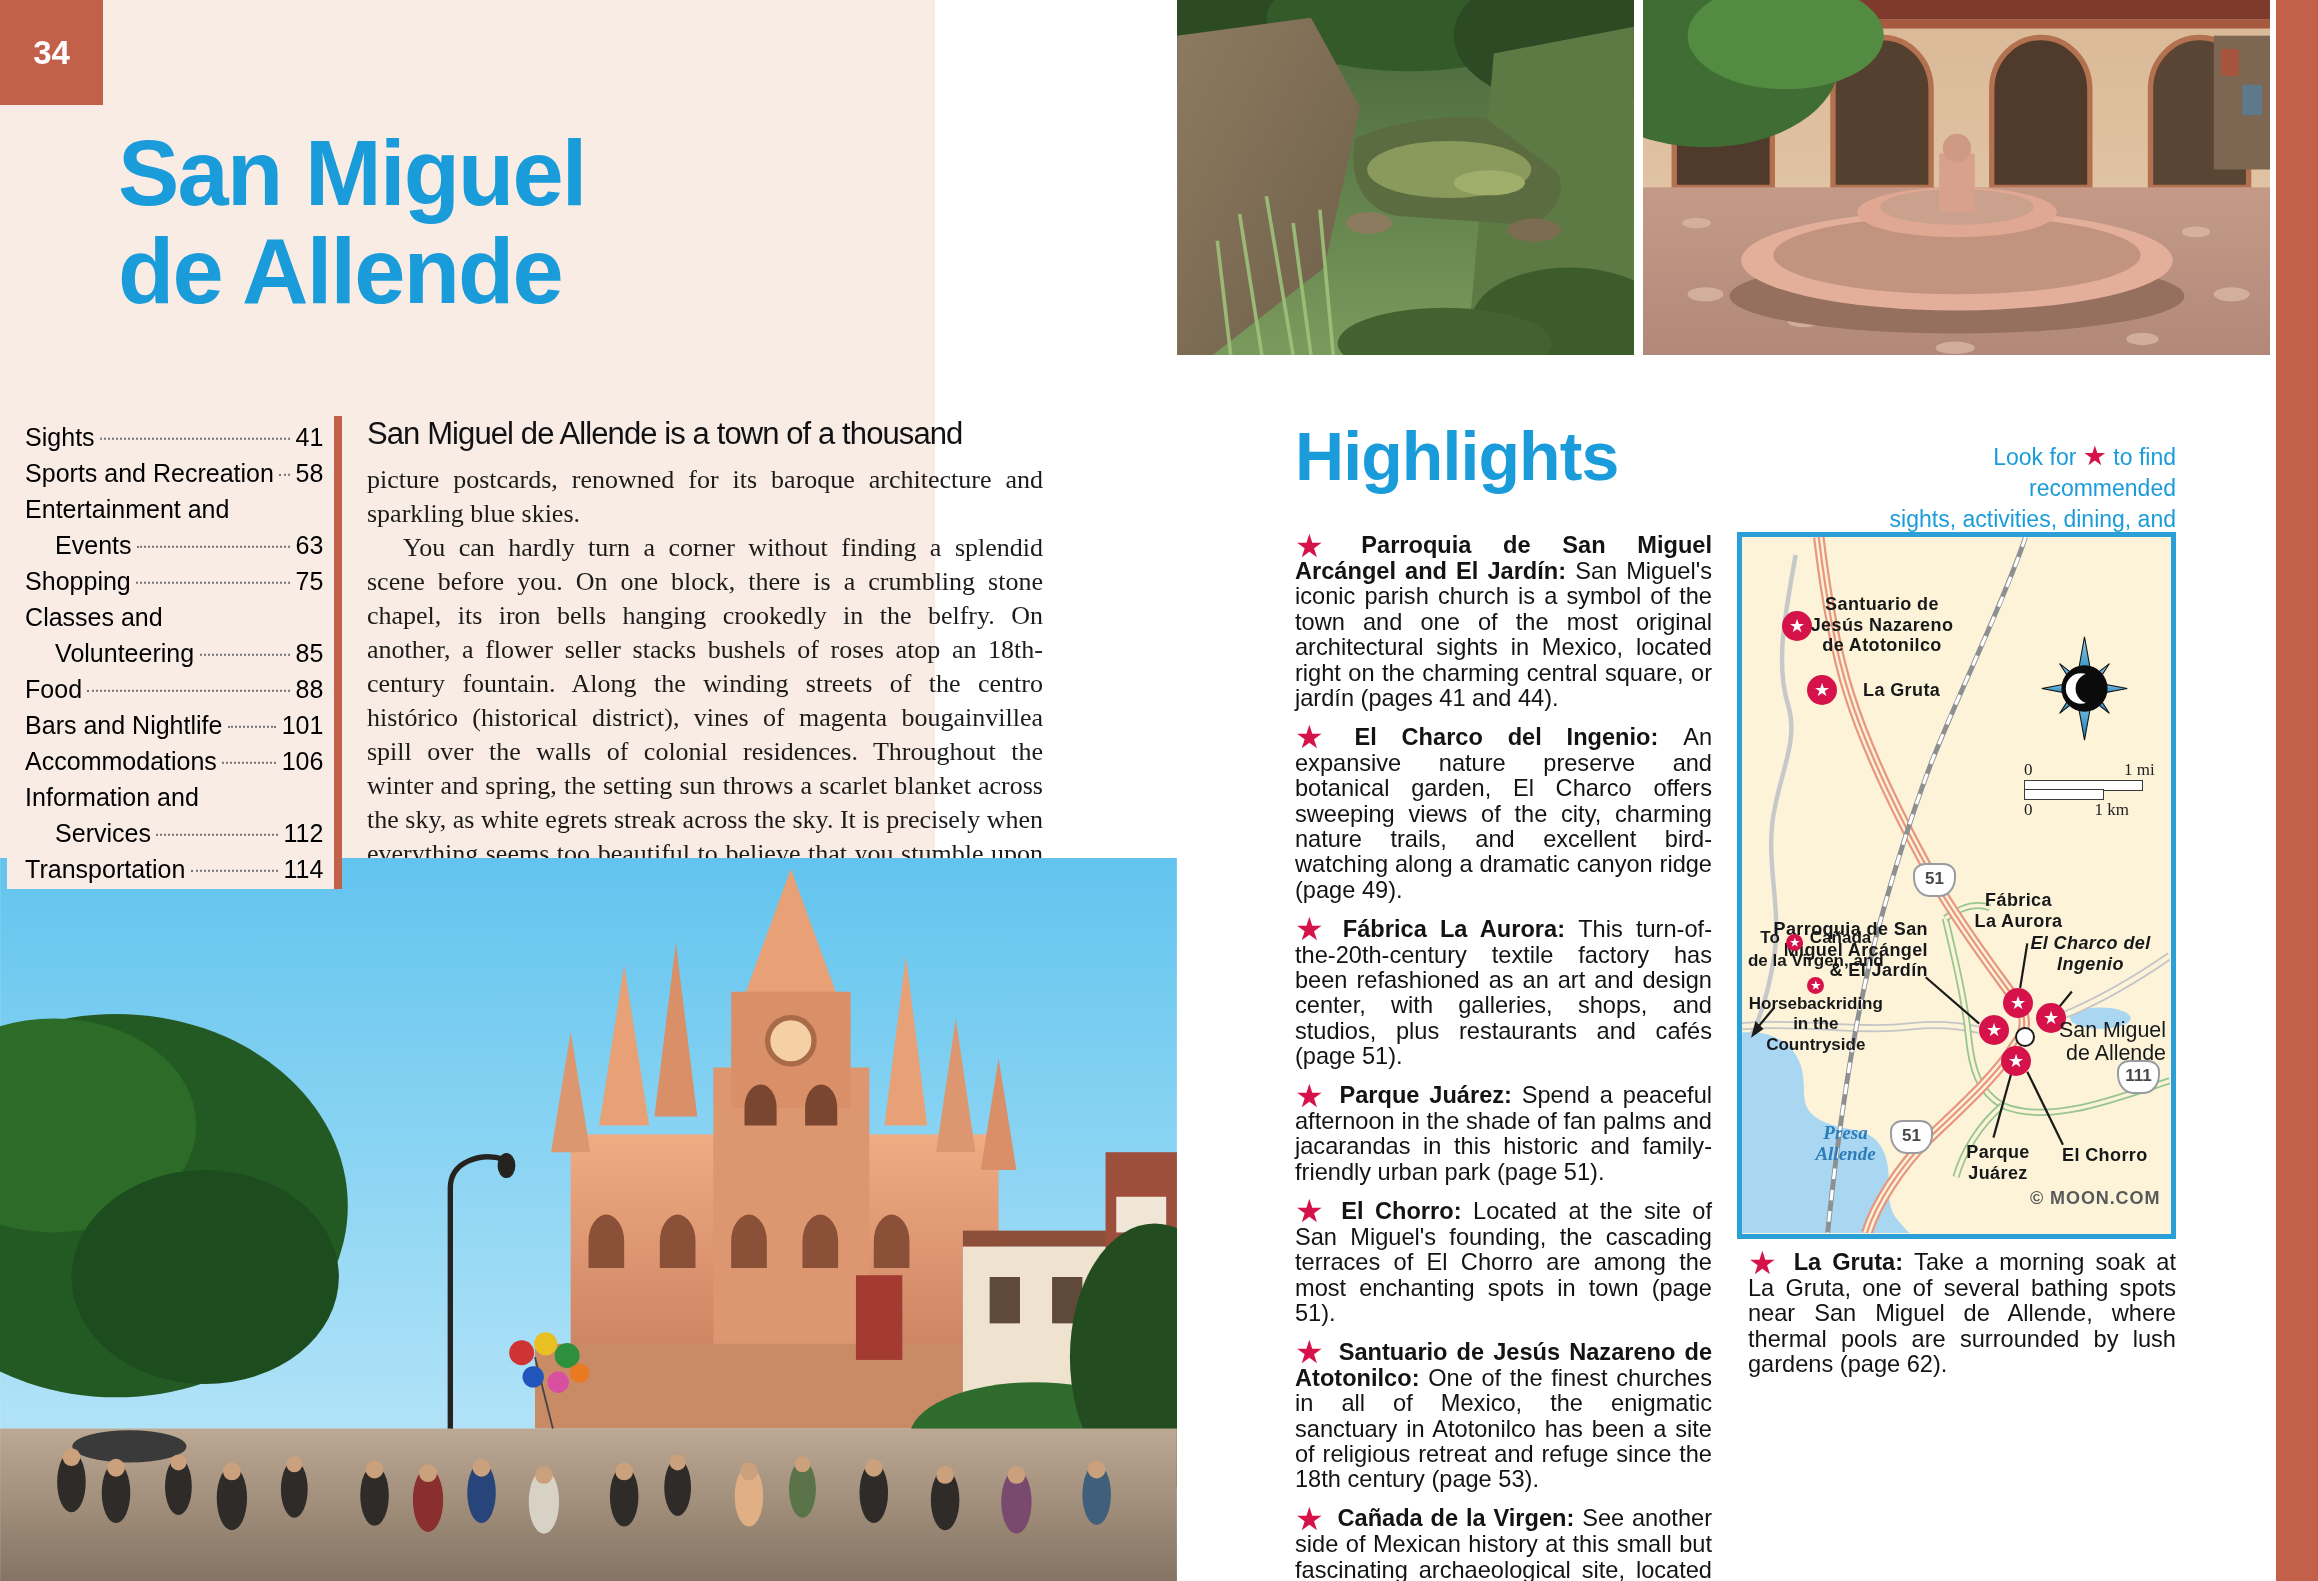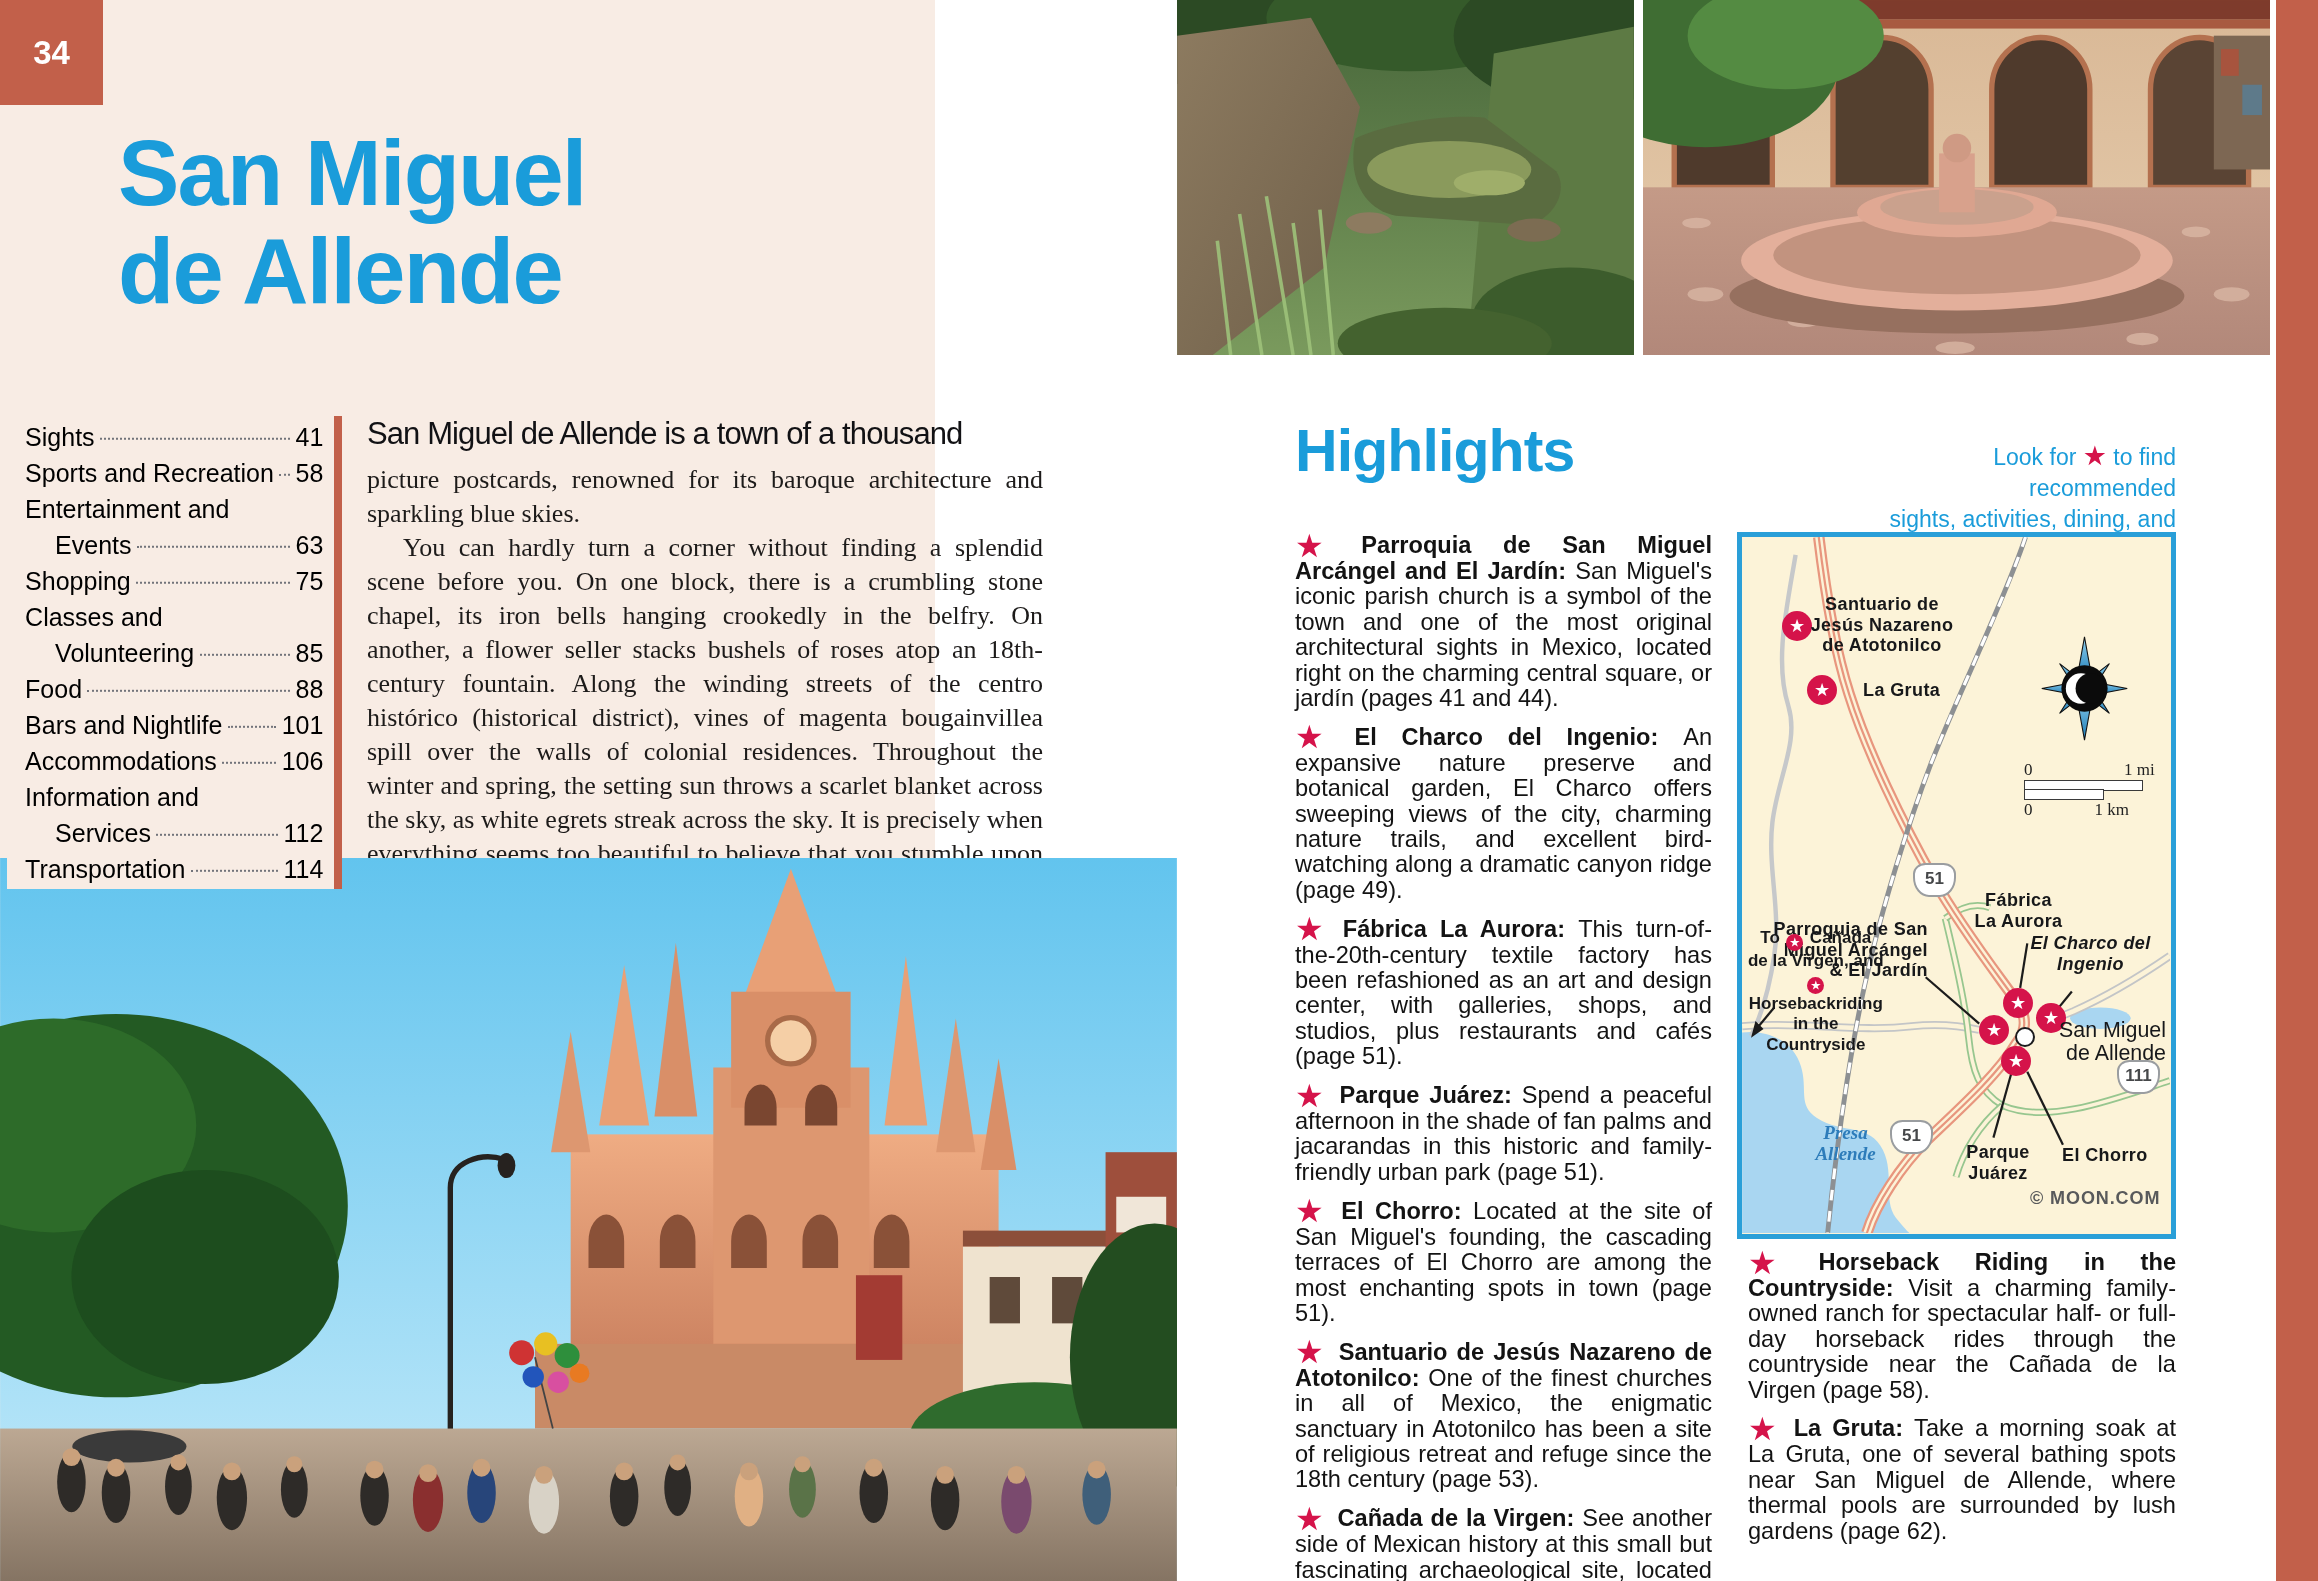--- a/index.html
+++ b/index.html
@@ -26,21 +26,21 @@
 
   
   .photo{position:absolute;overflow:hidden;}
   .photo svg{display:block;}
   .photo-church{left:0;top:858px;width:1177px;height:723px;z-index:1;}
   .photo-canyon{left:1177px;top:0;width:457px;height:355px;}
   .photo-fountain{left:1643px;top:0;width:627px;height:355px;}
   .edge-band{position:absolute;left:2276px;top:0;width:43px;height:1581px;background:#c2604a;}
 
   
-  .hl-title{position:absolute;left:1295px;top:417px;font-size:59px;font-weight:bold;
+  .hl-title{position:absolute;left:1295px;top:417px;font-size:68px;font-weight:bold;
             color:#1a9cda;letter-spacing:-0.9px;}
   .lookfor{position:absolute;left:1873px;top:441px;width:303px;text-align:right;
            color:#1a9cda;font-size:23px;line-height:31px;}
   .lookfor .star{color:#d5134a;font-size:27px;}
   .hl-col{position:absolute;}
   .hl-left{left:1295px;top:533px;width:417px;}
   .hl-right{left:1748px;top:1250px;width:428px;}
   .hl-item{margin:0 0 13.4px 0;font-size:23.6px;line-height:25.4px;text-align:justify;color:#131313;}
   .hl-star{color:#d5134a;font-size:32px;vertical-align:-3.6px;margin-right:12.5px;}
   .hl-name{font-weight:bold;}
@@ -371,21 +371,20 @@
   <div class="hl-col hl-left" id="hl-left">
       <p class="hl-item"><span class="hl-star">★</span><span class="hl-name">Parroquia de San Miguel Arcángel and El Jardín: </span><span>San Miguel's iconic parish church is a symbol of the town and one of the most original architectural sights in Mexico, located right on the charming central square, or jardín (pages 41 and 44).</span></p>
       <p class="hl-item"><span class="hl-star">★</span><span class="hl-name">El Charco del Ingenio: </span><span>An expansive nature preserve and botanical garden, El Charco offers sweeping views of the city, charming nature trails, and excellent bird-watching along a dramatic canyon ridge (page 49).</span></p>
       <p class="hl-item"><span class="hl-star">★</span><span class="hl-name">Fábrica La Aurora: </span><span>This turn-of-the-20th-century textile factory has been refashioned as an art and design center, with galleries, shops, and studios, plus restaurants and cafés (page 51).</span></p>
       <p class="hl-item"><span class="hl-star">★</span><span class="hl-name">Parque Juárez: </span><span>Spend a peaceful afternoon in the shade of fan palms and jacarandas in this historic and family-friendly urban park (page 51).</span></p>
       <p class="hl-item"><span class="hl-star">★</span><span class="hl-name">El Chorro: </span><span>Located at the site of San Miguel's founding, the cascading terraces of El Chorro are among the most enchanting spots in town (page 51).</span></p>
       <p class="hl-item"><span class="hl-star">★</span><span class="hl-name">Santuario de Jesús Nazareno de Atotonilco: </span><span>One of the finest churches in all of Mexico, the enigmatic sanctuary in Atotonilco has been a site of religious retreat and refuge since the 18th century (page 53).</span></p>
       <p class="hl-item"><span class="hl-star">★</span><span class="hl-name">Cañada de la Virgen: </span><span>See another side of Mexican history at this small but fascinating archaeological site, located within an expansive nature preserve just outside San Miguel de Allende (page 54).</span></p>
     </div>
   <div class="hl-col hl-right" id="hl-right">
-      <p class="hl-item"><span class="hl-star">★</span><span class="hl-name">Horseback Riding in the Countryside: </span><span>Visit a charming family-owned ranch for spectacular half- or full-day horseback rides through the countryside near the Cañada de la Virgen (page 58).</span></p>
       <p class="hl-item"><span class="hl-star">★</span><span class="hl-name">La Gruta: </span><span>Take a morning soak at La Gruta, one of several bathing spots near San Miguel de Allende, where thermal pools are surrounded by lush gardens (page 62).</span></p>
     </div>
 
   <div class="map">
     <svg class="roads" width="428" height="696" viewBox="0 0 480 781">
       <path d="M0,556 C28,552 58,566 66,594 C74,620 62,638 84,652 C112,670 144,658 158,688 C172,716 156,748 176,768 C184,778 188,781 188,781 L0,781 Z" fill="#a9d6f1"></path>
       <ellipse cx="402" cy="540" rx="34" ry="12" fill="#a9d6f1"></ellipse>
       <path d="M60,20 C50,80 36,140 52,190 C64,230 40,270 34,320 C28,370 44,420 36,470 C30,510 20,540 10,560" fill="none" stroke="#c6c8ca" stroke-width="5"></path>
       <g fill="none">
         <path d="M0,549 C60,543 130,556 190,549 C225,545 248,549 266,553" stroke="#c3c5c7" stroke-width="9"></path>

